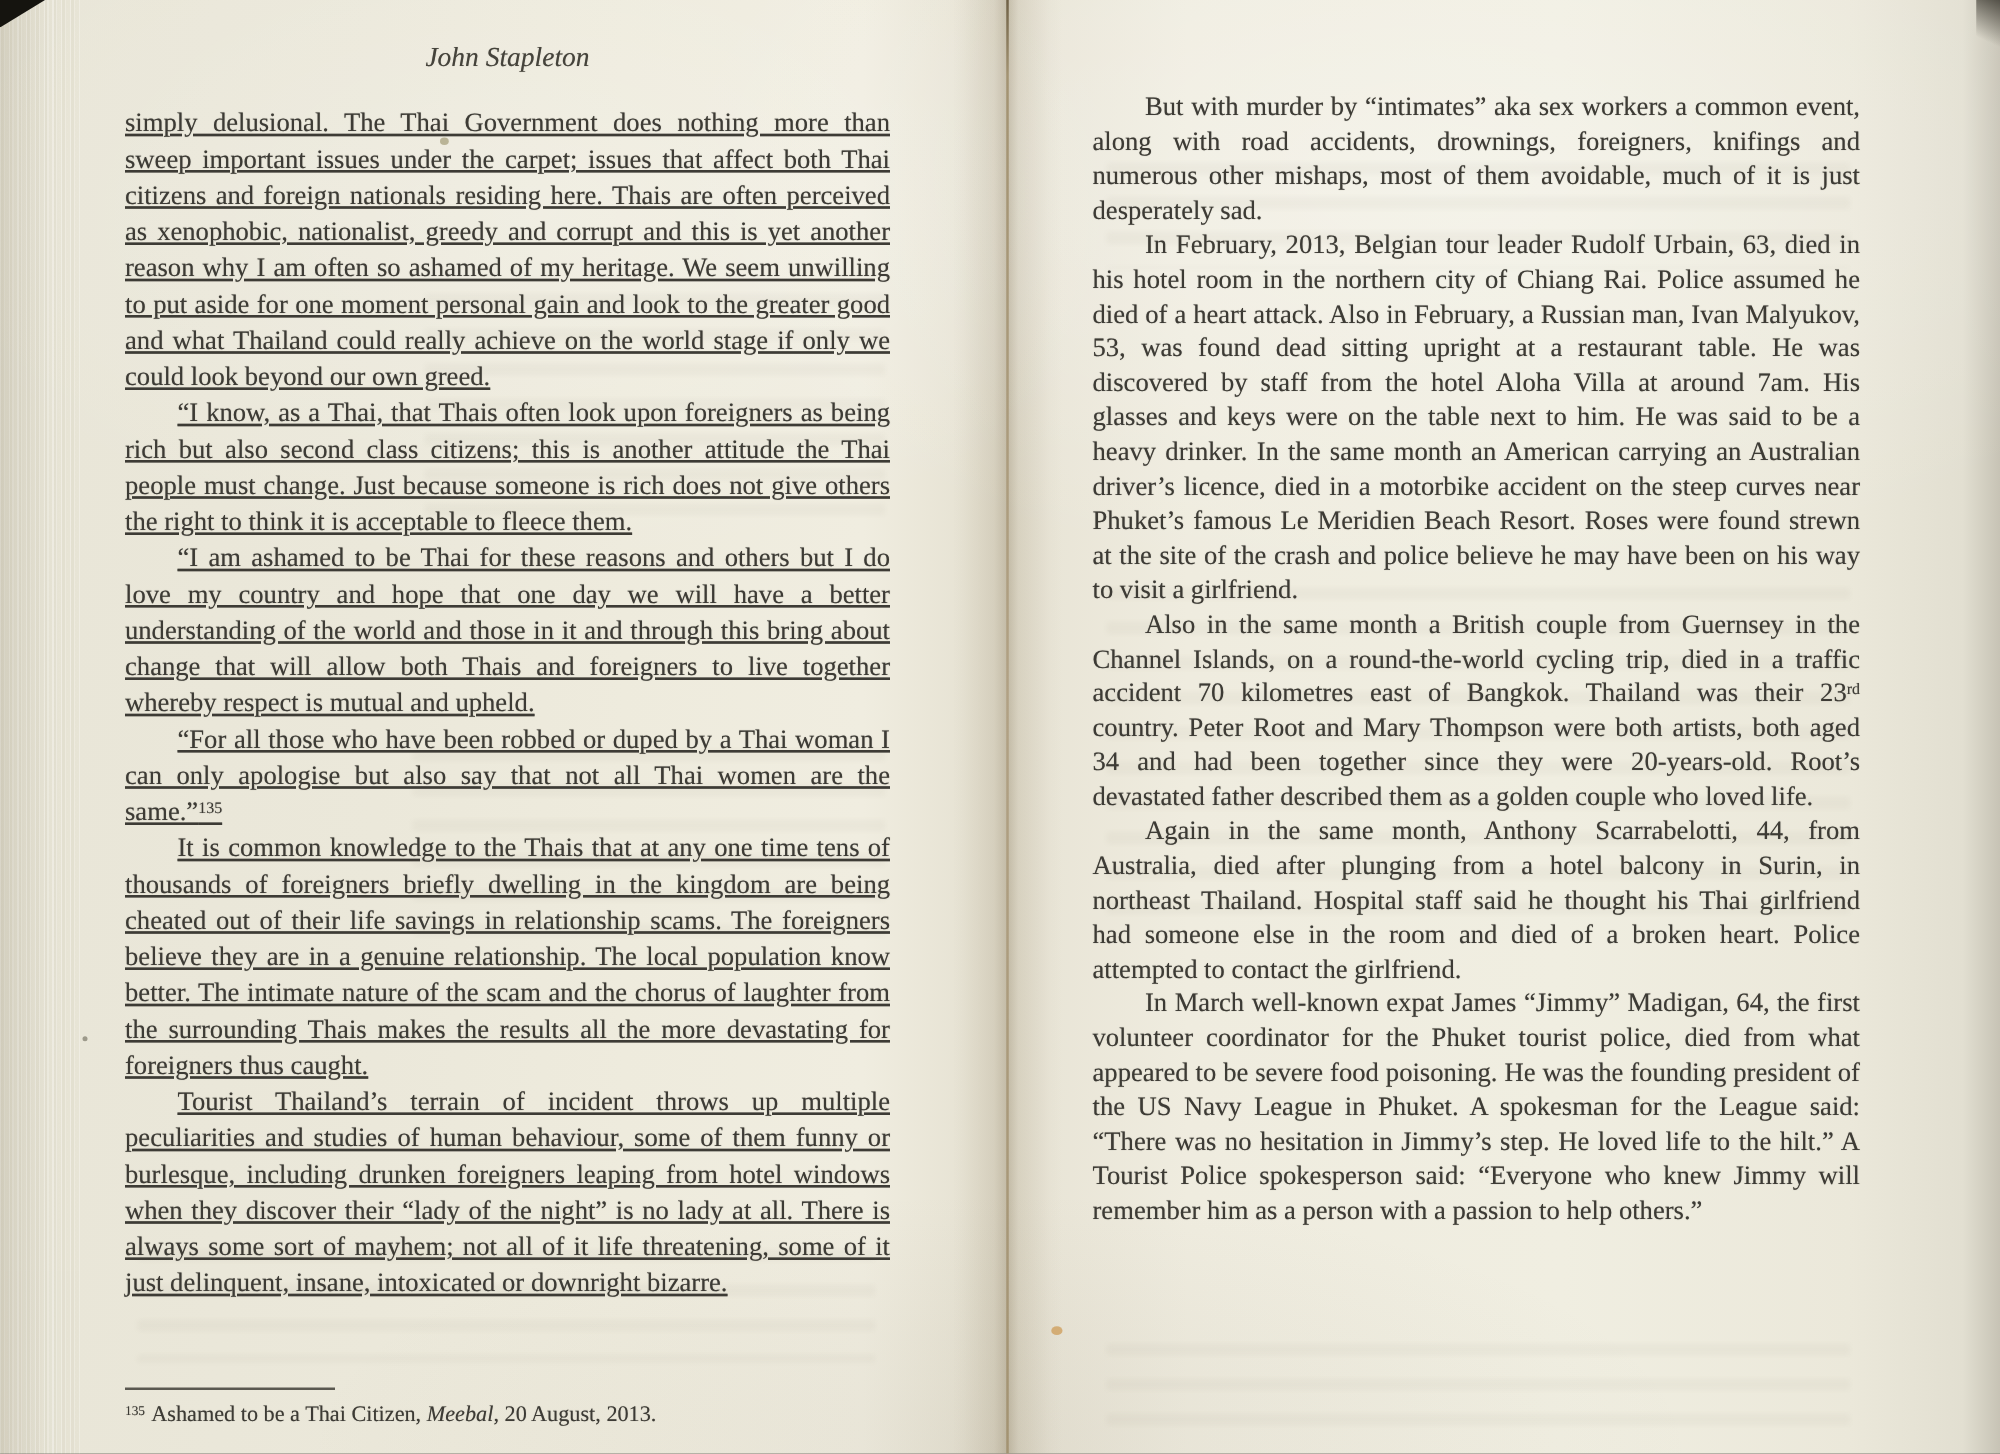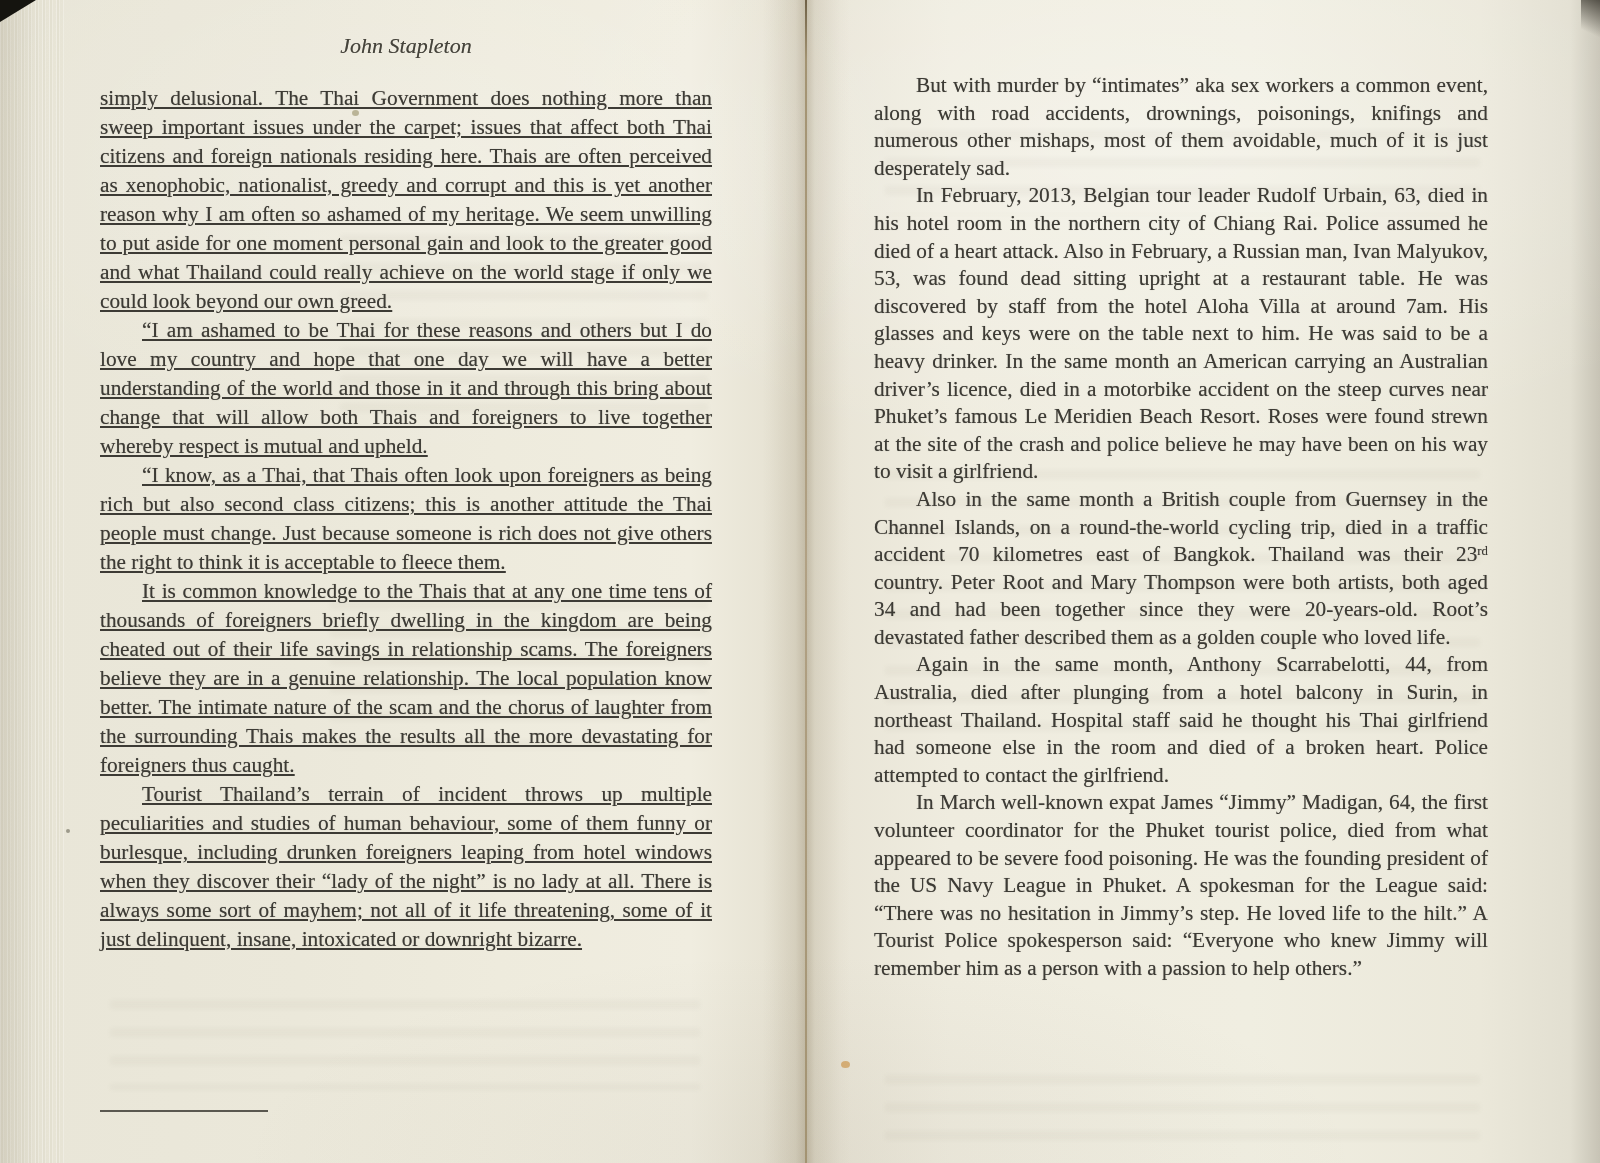--- a/index.html
+++ b/index.html
@@ -91,28 +91,32 @@
   <div class="ghost" style="left:885px;top:470px;width:595px;height:270px;"></div>
   <div class="ghost" style="left:885px;top:1075px;width:595px;height:70px;"></div>
 
   <div class="speck" style="left:352px;top:110px;width:7px;height:6px;background:rgba(122,112,62,0.45);"></div>
   <div class="speck" style="left:841px;top:1061px;width:9px;height:7px;background:rgba(199,131,42,0.55);"></div>
   <div class="speck" style="left:66px;top:829px;width:4px;height:4px;background:rgba(82,77,62,0.5);"></div>
 
   <div class="running-header" id="lp-header">John Stapleton</div>
   <div class="body-text" id="lp-body">
       <p><span>simply delusional. The Thai Government does nothing more than sweep important issues under the carpet; issues that affect both Thai citizens and foreign nationals residing here. Thais are often perceived as xenophobic, nationalist, greedy and corrupt and this is yet another reason why I am often so ashamed of my heritage. We seem unwilling to put aside for one moment personal gain and look to the greater good and what Thailand could really achieve on the world stage if only we could look beyond our own greed.</span></p>
+      <p class="indent"><span>“I know, as a Thai, that Thais often look upon foreigners as being rich but also second class citizens; this is another attitude the Thai people must change. Just because someone is rich does not give others the right to think it is acceptable to fleece them.</span></p>
       <p class="indent"><span>“I am ashamed to be Thai for these reasons and others but I do love my country and hope that one day we will have a better understanding of the world and those in it and through this bring about change that will allow both Thais and foreigners to live together whereby respect is mutual and upheld.</span></p>
-      <p class="indent"><span>“I know, as a Thai, that Thais often look upon foreigners as being rich but also second class citizens; this is another attitude the Thai people must change. Just because someone is rich does not give others the right to think it is acceptable to fleece them.</span></p>
+      <p class="indent"><span>“For all those who have been robbed or duped by a Thai woman I can only apologise but also say that not all Thai women are the same.”</span><span class="sup">135</span></p>
       <p class="indent"><span>It is common knowledge to the Thais that at any one time tens of thousands of foreigners briefly dwelling in the kingdom are being cheated out of their life savings in relationship scams. The foreigners believe they are in a genuine relationship. The local population know better. The intimate nature of the scam and the chorus of laughter from the surrounding Thais makes the results all the more devastating for foreigners thus caught.</span></p>
       <p class="indent"><span>Tourist Thailand’s terrain of incident throws up multiple peculiarities and studies of human behaviour, some of them funny or burlesque, including drunken foreigners leaping from hotel windows when they discover their “lady of the night” is no lady at all. There is always some sort of mayhem; not all of it life threatening, some of it just delinquent, insane, intoxicated or downright bizarre.</span></p>
     </div>
   <div class="footnote-rule"></div>
+  <div class="footnote">
+    <span class="sup">135</span><span id="footnote-text"><span>Ashamed to be a Thai Citizen, </span><span class="ital">Meebal</span><span>, 20 August, 2013.</span></span>
+  </div>
 
   <div class="body-text" id="rp-body">
-      <p class="indent"><span>But with murder by “intimates” aka sex workers a common event, along with road accidents, drownings, poisonings, knifings and numerous other mishaps, most of them avoidable, much of it is just desperately sad.</span></p>
+      <p class="indent"><span>But with murder by “intimates” aka sex workers a common event, along with road accidents, drownings, foreigners, knifings and numerous other mishaps, most of them avoidable, much of it is just desperately sad.</span></p>
       <p class="indent"><span>In February, 2013, Belgian tour leader Rudolf Urbain, 63, died in his hotel room in the northern city of Chiang Rai. Police assumed he died of a heart attack. Also in February, a Russian man, Ivan Malyukov, 53, was found dead sitting upright at a restaurant table. He was discovered by staff from the hotel Aloha Villa at around 7am. His glasses and keys were on the table next to him. He was said to be a heavy drinker. In the same month an American carrying an Australian driver’s licence, died in a motorbike accident on the steep curves near Phuket’s famous Le Meridien Beach Resort. Roses were found strewn at the site of the crash and police believe he may have been on his way to visit a girlfriend.</span></p>
       <p class="indent"><span>Also in the same month a British couple from Guernsey in the Channel Islands, on a round-the-world cycling trip, died in a traffic accident 70 kilometres east of Bangkok. Thailand was their 23</span><span class="sup">rd</span><span> country. Peter Root and Mary Thompson were both artists, both aged 34 and had been together since they were 20-years-old. Root’s devastated father described them as a golden couple who loved life.</span></p>
       <p class="indent"><span>Again in the same month, Anthony Scarrabelotti, 44, from Australia, died after plunging from a hotel balcony in Surin, in northeast Thailand. Hospital staff said he thought his Thai girlfriend had someone else in the room and died of a broken heart. Police attempted to contact the girlfriend.</span></p>
       <p class="indent"><span>In March well-known expat James “Jimmy” Madigan, 64, the first volunteer coordinator for the Phuket tourist police, died from what appeared to be severe food poisoning. He was the founding president of the US Navy League in Phuket. A spokesman for the League said: “There was no hesitation in Jimmy’s step. He loved life to the hilt.” A Tourist Police spokesperson said: “Everyone who knew Jimmy will remember him as a person with a passion to help others.”</span></p>
     </div>
 
 </div>
 
 </body></html>

